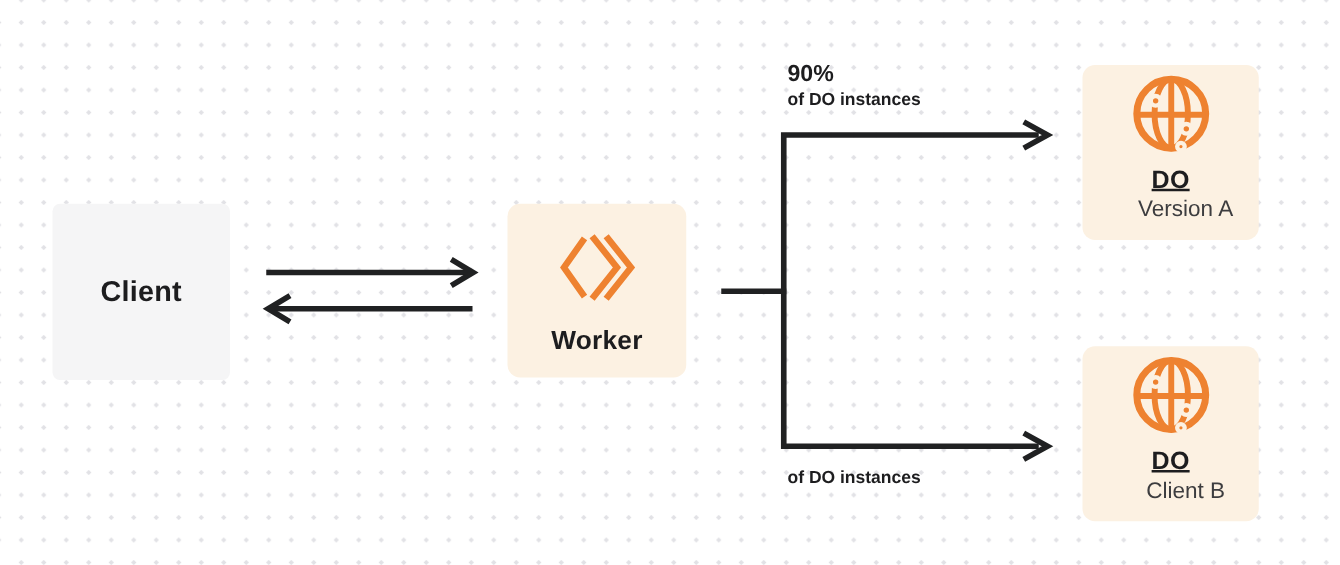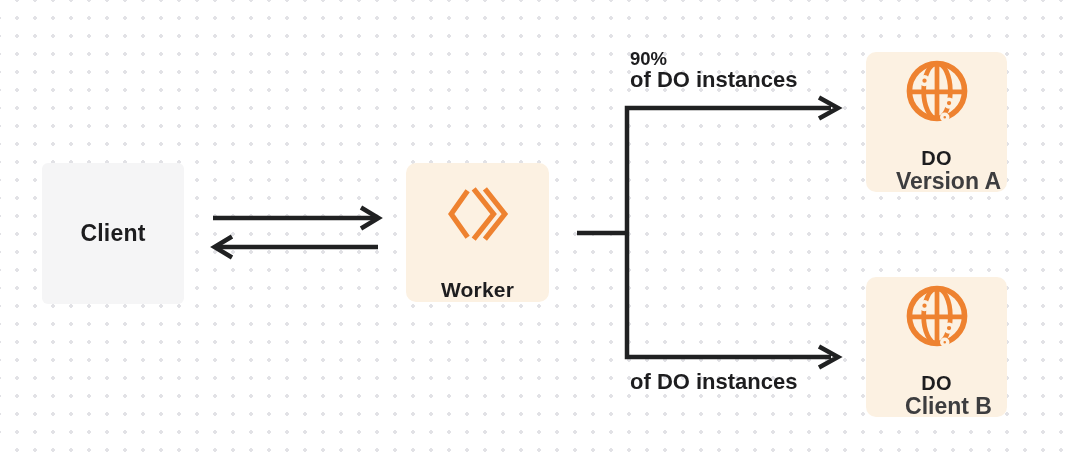--- a/index.html
+++ b/index.html
@@ -46,41 +46,41 @@
   .card-cream{background:var(--card-cream);border-radius:10px;}
   .client-card{
     left:42px;top:163px;width:142px;height:141px;
     justify-content:center;
   }
   .client-label{font-size:23px;font-weight:700;letter-spacing:.2px;text-align:right;}
   .worker-card{
     left:406px;top:163px;width:143px;height:139px;
     padding-top:22px;
   }
-  .worker-label{margin-top:35px;font-size:21px;font-weight:700;letter-spacing:.2px;}
+  .worker-label{margin-top:18px;font-size:21px;font-weight:700;letter-spacing:.2px;}
   .icon-svg{display:block;}
   .workers-icon polyline{
     fill:none;stroke:var(--accent-orange);stroke-width:6;
     stroke-linecap:butt;stroke-linejoin:miter;
   }
   .globe-icon .stroke{fill:none;stroke:var(--accent-orange);}
   .globe-icon .dot{fill:var(--accent-orange);stroke:var(--card-cream);stroke-width:4;}
   .do-card{
     left:866px;width:141px;height:140px;padding-top:8px;
   }
   .do-a-card{top:52px;}
   .do-b-card{top:277px;}
-  .do-title{margin-top:24px;font-size:20px;font-weight:700;line-height:24px;letter-spacing:.2px;}
-  .do-subtitle{font-size:23px;font-weight:700;line-height:22px;color:var(--text-secondary);margin-left:24px;}
+  .do-title{margin-top:10px;font-size:20px;font-weight:700;line-height:24px;letter-spacing:.2px;text-decoration:underline;}
+  .do-subtitle{font-size:18px;font-weight:400;line-height:22px;color:var(--text-secondary);margin-left:24px;}
   .branch-label{
     position:absolute;left:630px;width:190px;
     text-align:left;font-weight:700;line-height:21px;
   }
   .branch-label .percent{font-size:18.5px;}
-  .branch-label .caption{font-size:22px;}
+  .branch-label .caption{font-size:14px;}
   .branch-label-top{top:48px;}
   .branch-label-bottom{top:371px;}
 </style>
 </head>
 <body>
 
 <div class="canvas">
 
   <svg class="connectors" viewBox="0 0 1072 452" aria-hidden="true">
 

